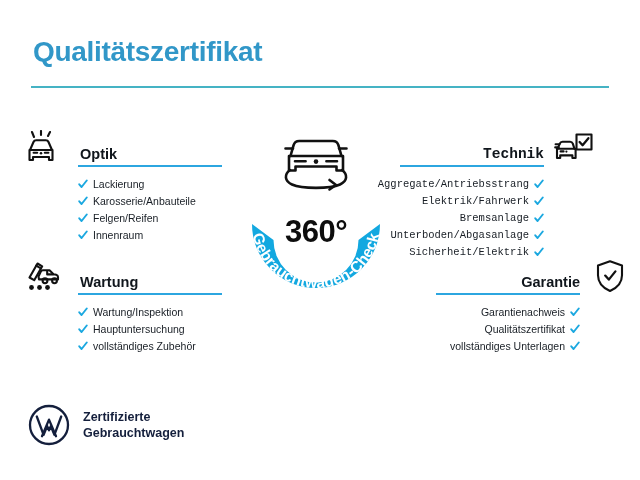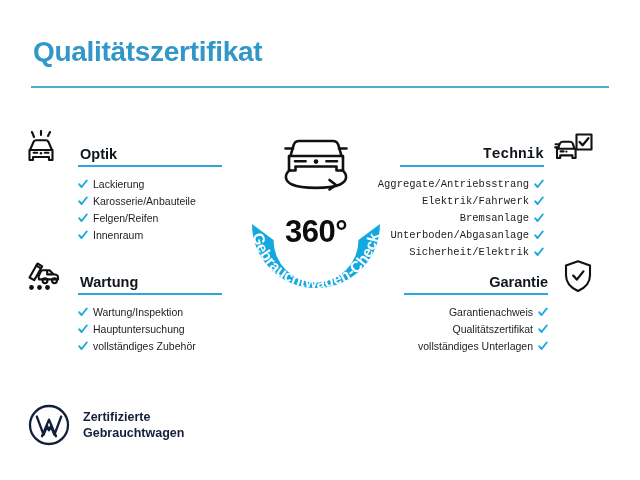--- a/index.html
+++ b/index.html
@@ -43,21 +43,21 @@
     background: #45B3C4;
   }
 
   
   .section {
     position: absolute;
   }
   .sec-optik    { left: 22px;  top: 130px; width: 200px; }
   .sec-wartung  { left: 22px;  top: 258px; width: 200px; }
   .sec-technik  { left: 400px; top: 130px; width: 200px; font-family: Liberation Mono, monospace; }
-  .sec-garantie { left: 404px; top: 258px; width: 200px; }
+  .sec-garantie { left: 436px; top: 258px; width: 200px; }
 
   .sec-head {
     position: relative;
     height: 42px;
   }
   .sec-title {
     position: absolute;
     bottom: 10px;
     font-size: 14.5px;
     font-weight: bold;

